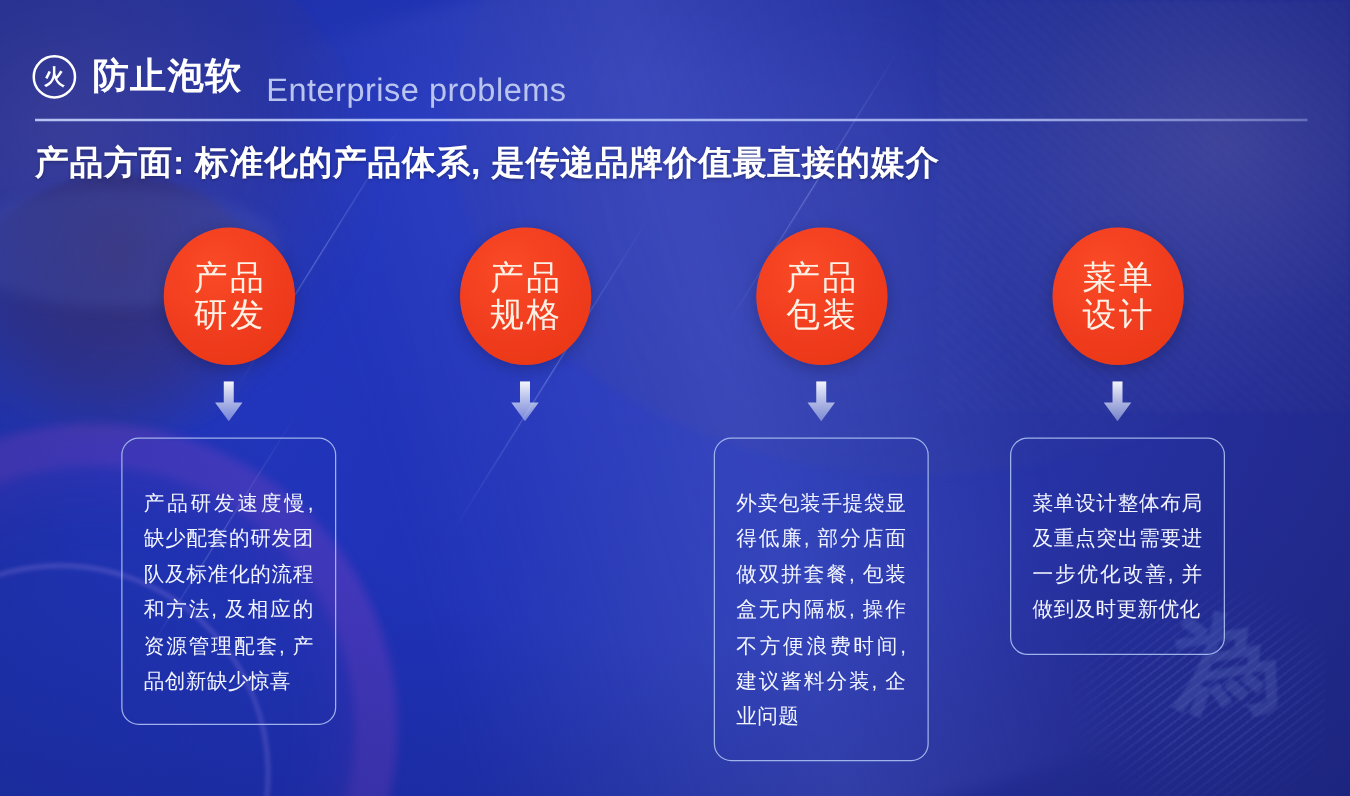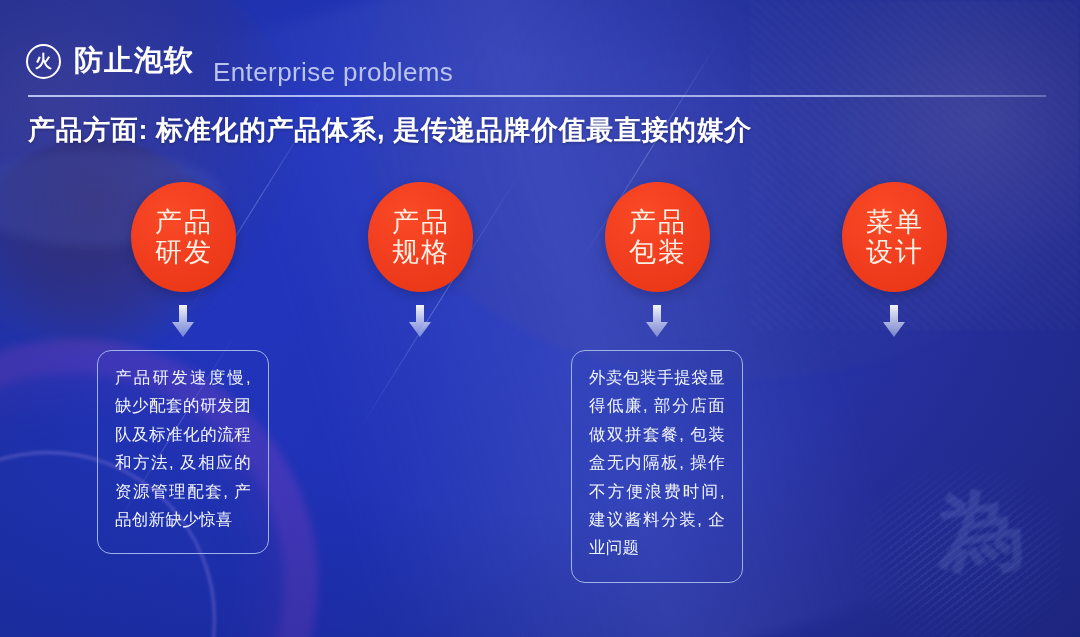--- a/index.html
+++ b/index.html
@@ -258,21 +258,21 @@
     height: 34px;
     flex: none;
   }
 
   .card {
     width: 172px;
     min-height: 150px;
     border: 1.4px solid #9fb2ea;
     border-radius: 14px;
     box-sizing: border-box;
-    padding: 12px 17px 20px 17px;
+    padding: 38px 17px 20px 17px;
     background: rgba(40,60,180,.10);
   }
   .card-text {
     color: #f2f5ff;
     font-size: 16.5px;
     line-height: 1.72;
     letter-spacing: .3px;
     text-align: justify;
     text-justify: inter-character;
   }
@@ -355,16 +355,19 @@
     </div>
 
     <div class="column">
       <div class="circle">
         <div class="circle-line">菜单</div>
         <div class="circle-line">设计</div>
       </div>
       <svg class="arrow" viewBox="0 0 28 34">
         <path d="M10 0 h8 v17 h7 L14 32 3 17 h7 z" fill="url(#ag1)"></path>
       </svg>
+      <div class="card">
+        <div class="card-text">菜单设计整体布局及重点突出需要进一步优化改善, 并做到及时更新优化</div>
+      </div>
     </div>
 
   </div>
 </div>
 
 </body></html>

